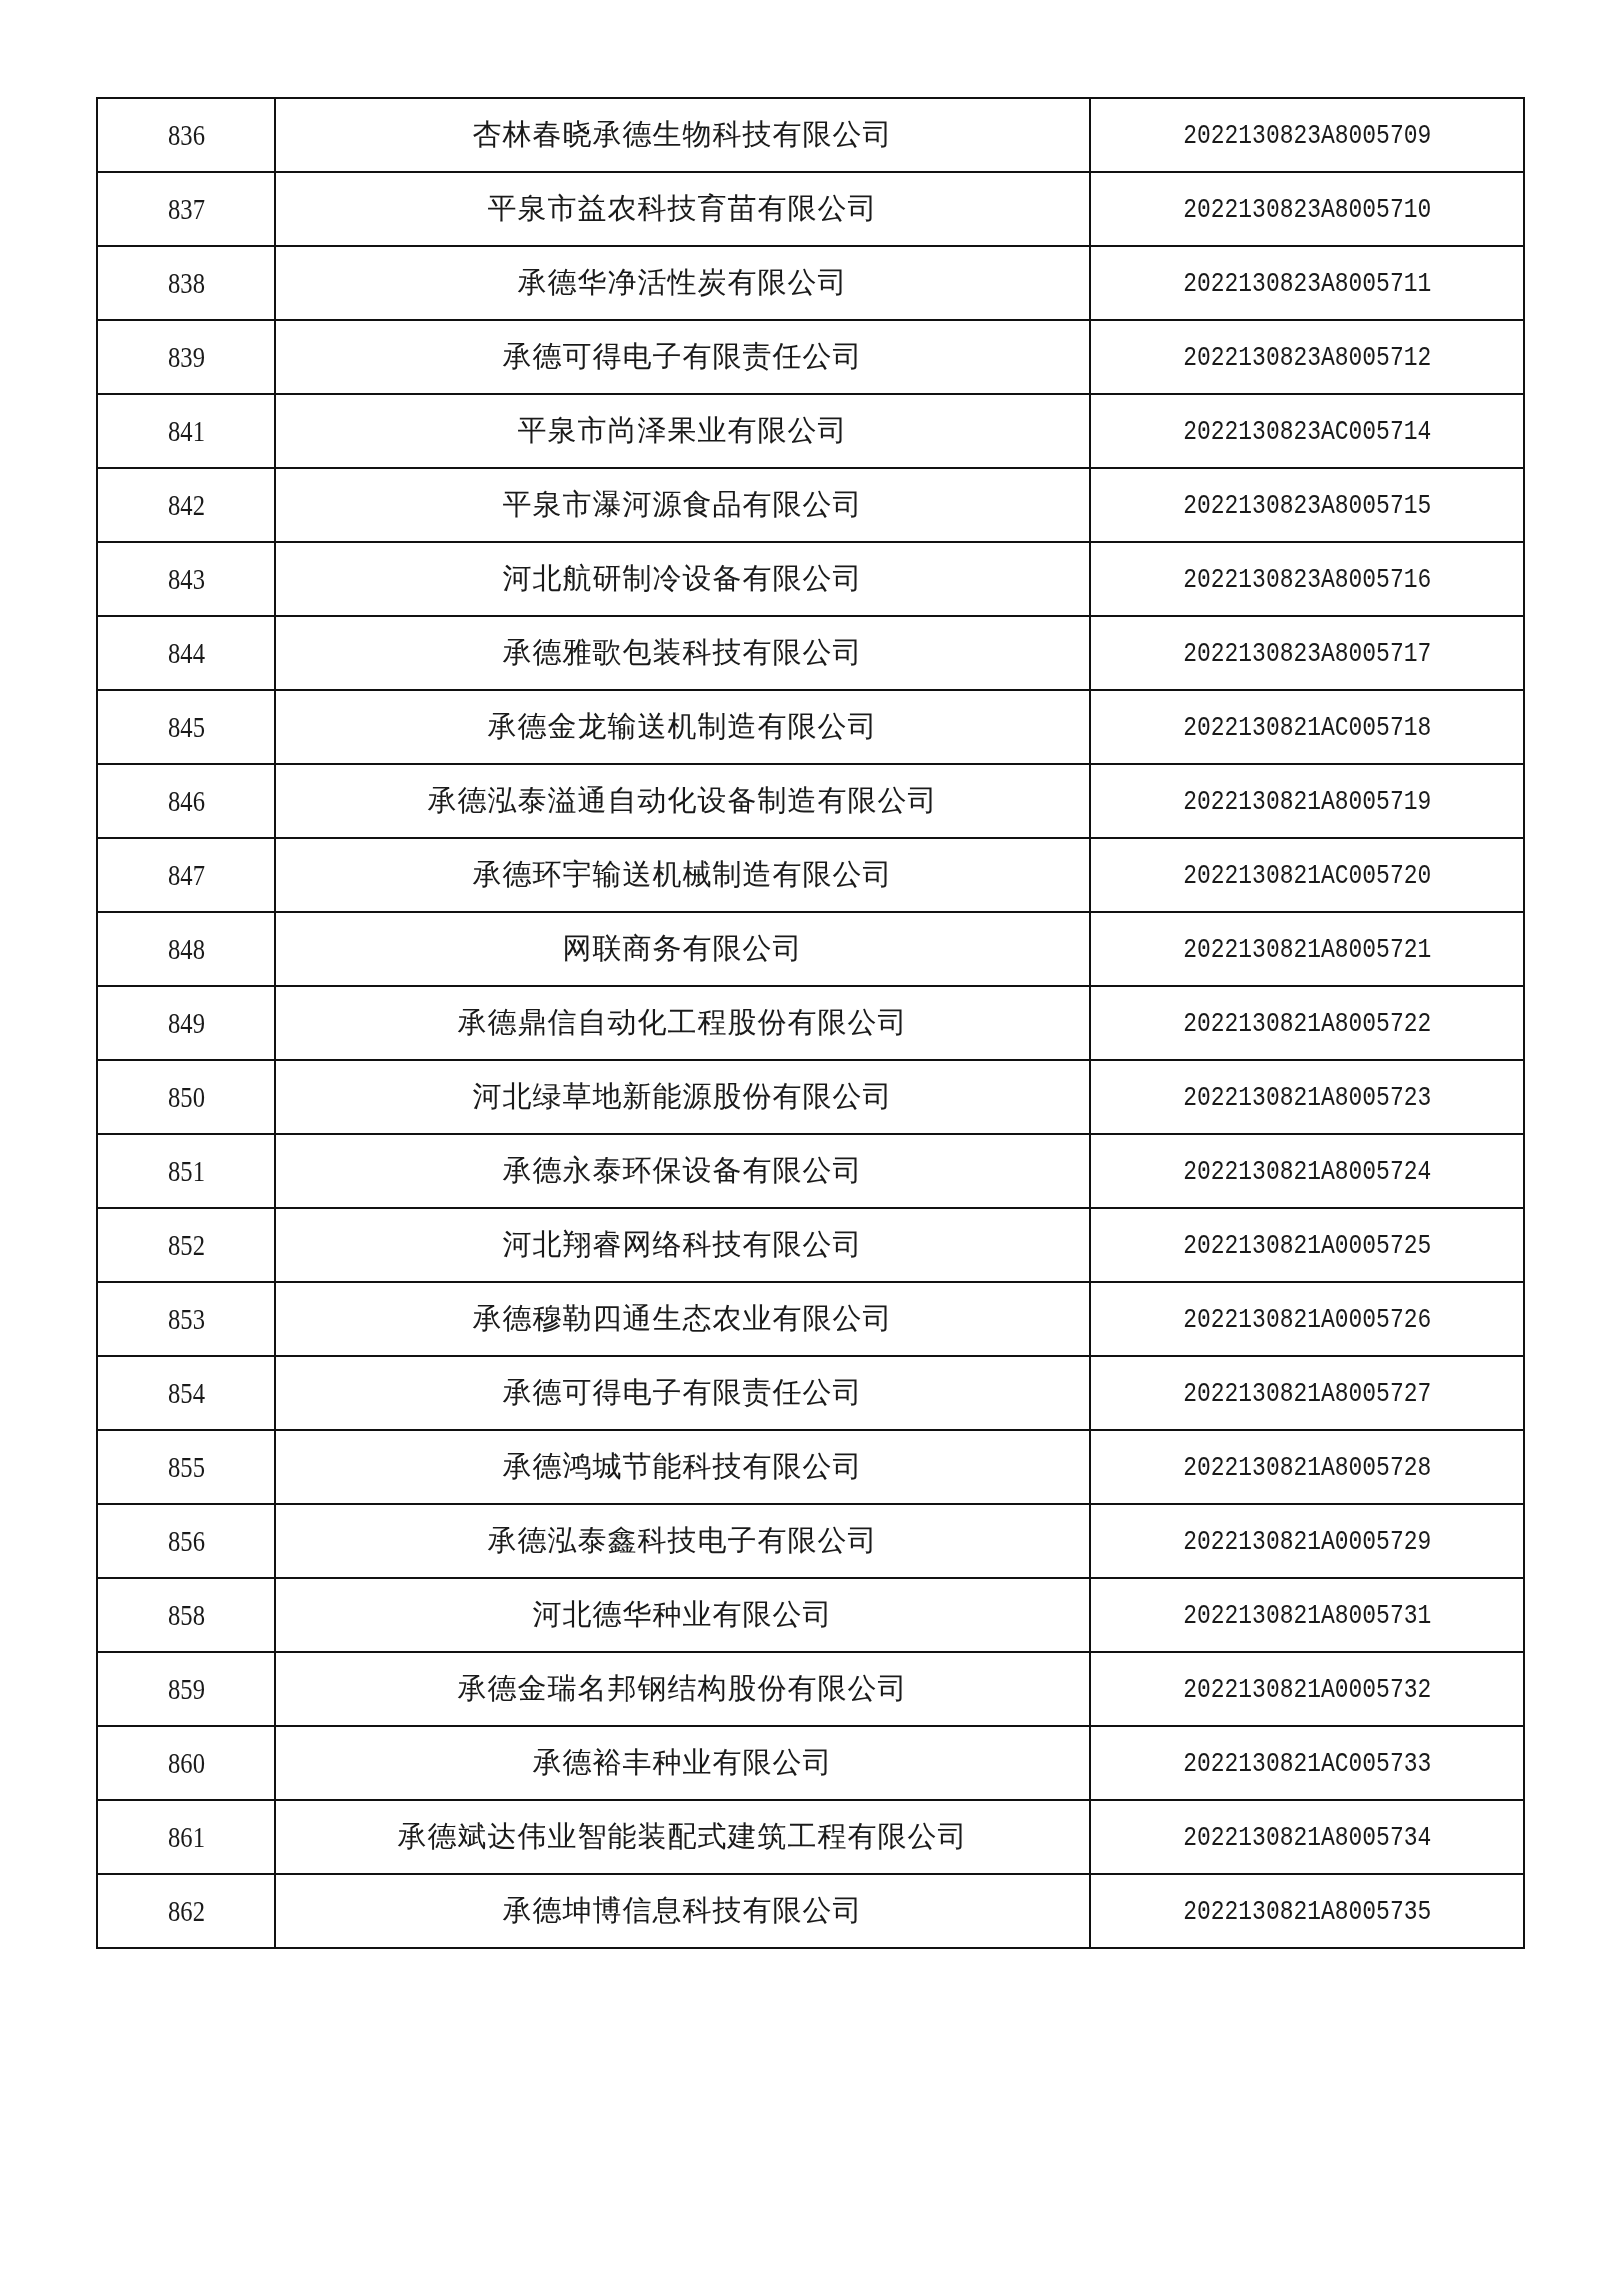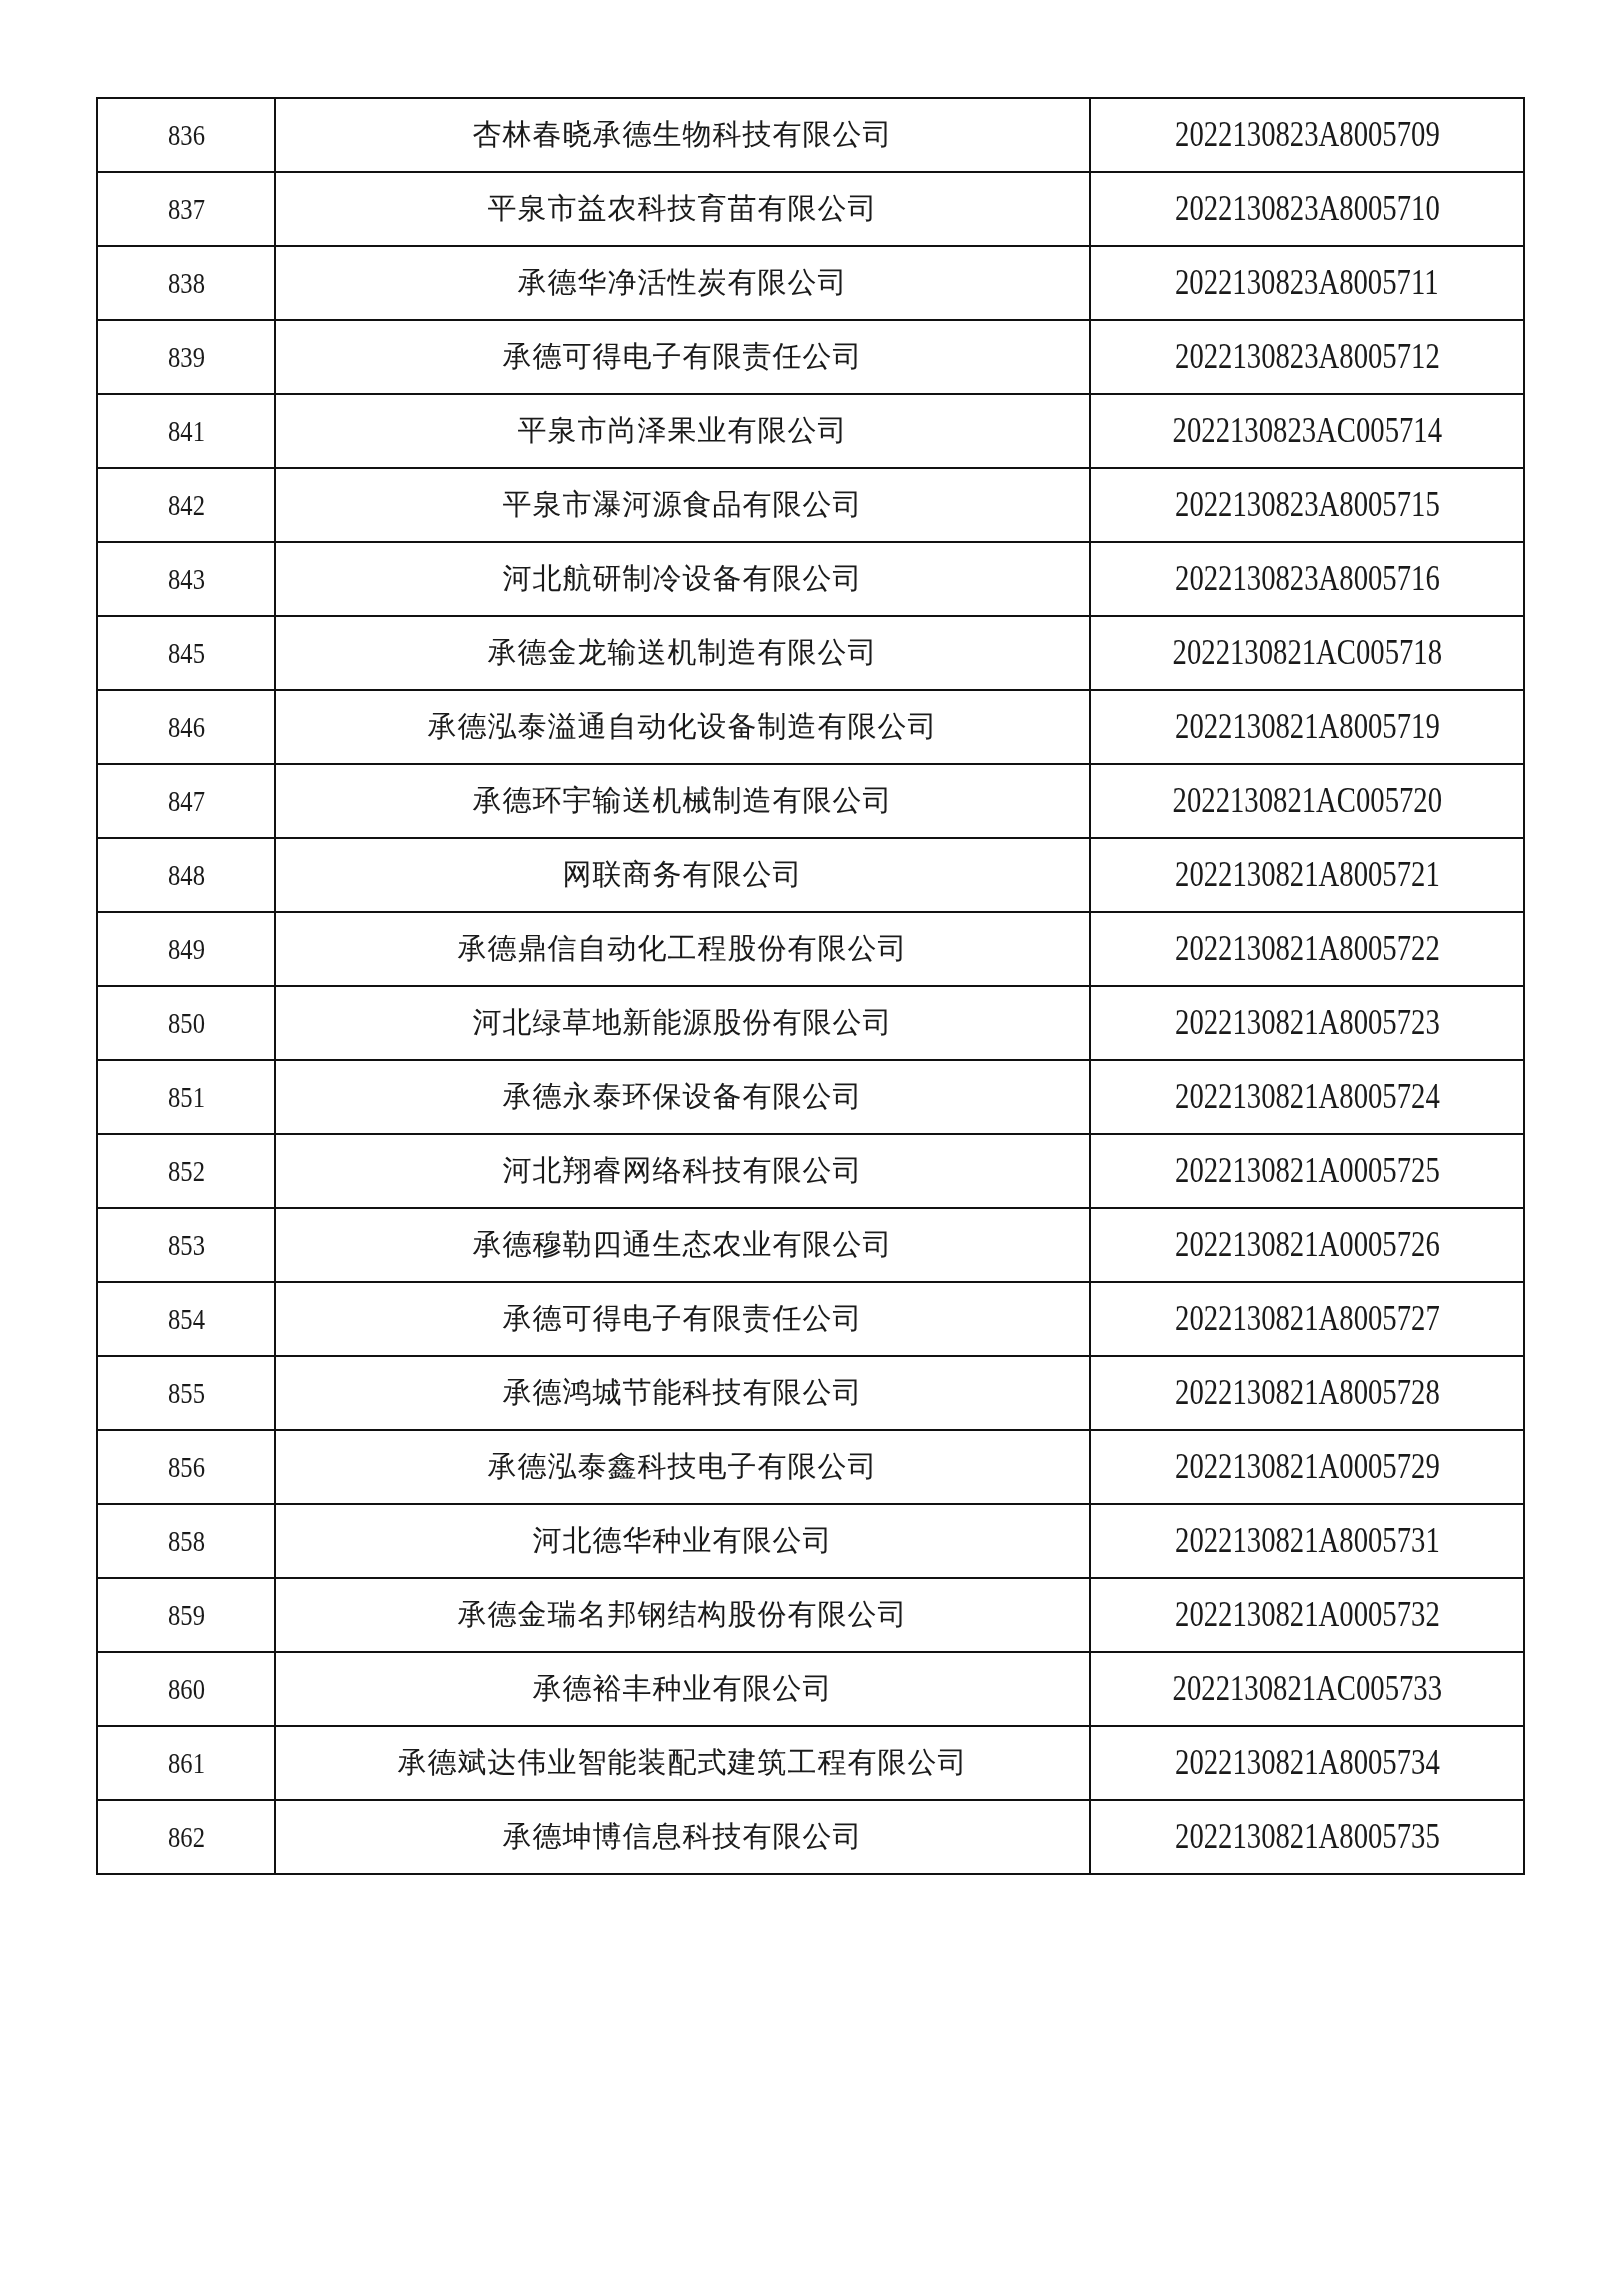--- a/index.html
+++ b/index.html
@@ -51,22 +51,22 @@
       display: inline-block;
       transform: scaleX(0.82);
     }
     td.cell-name {
       font-family: "DejaVu Sans", "Liberation Sans", sans-serif;
       font-size: 29px;
       letter-spacing: 1px;
       margin-left: 16px;
     }
     td.cell-code {
-      font-family: Liberation Serif, serif;
-      font-size: 35px;
+      font-family: Liberation Mono, monospace;
+      font-size: 28px;
     }
   </style>
 </head>
 <body>
 
 <div class="page">
   <table class="registry">
     <colgroup>
       <col class="c-no">
       <col class="c-name">
@@ -102,20 +102,25 @@
           <td class="cell-no"><span>842</span></td>
           <td class="cell-name"><span>平泉市瀑河源食品有限公司</span></td>
           <td class="cell-code"><span>2022130823A8005715</span></td>
         </tr>
         <tr>
           <td class="cell-no"><span>843</span></td>
           <td class="cell-name"><span>河北航研制冷设备有限公司</span></td>
           <td class="cell-code"><span>2022130823A8005716</span></td>
         </tr>
         <tr>
+          <td class="cell-no"><span>844</span></td>
+          <td class="cell-name"><span>承德雅歌包装科技有限公司</span></td>
+          <td class="cell-code"><span>2022130823A8005717</span></td>
+        </tr>
+        <tr>
           <td class="cell-no"><span>845</span></td>
           <td class="cell-name"><span>承德金龙输送机制造有限公司</span></td>
           <td class="cell-code"><span>2022130821AC005718</span></td>
         </tr>
         <tr>
           <td class="cell-no"><span>846</span></td>
           <td class="cell-name"><span>承德泓泰溢通自动化设备制造有限公司</span></td>
           <td class="cell-code"><span>2022130821A8005719</span></td>
         </tr>
         <tr>

